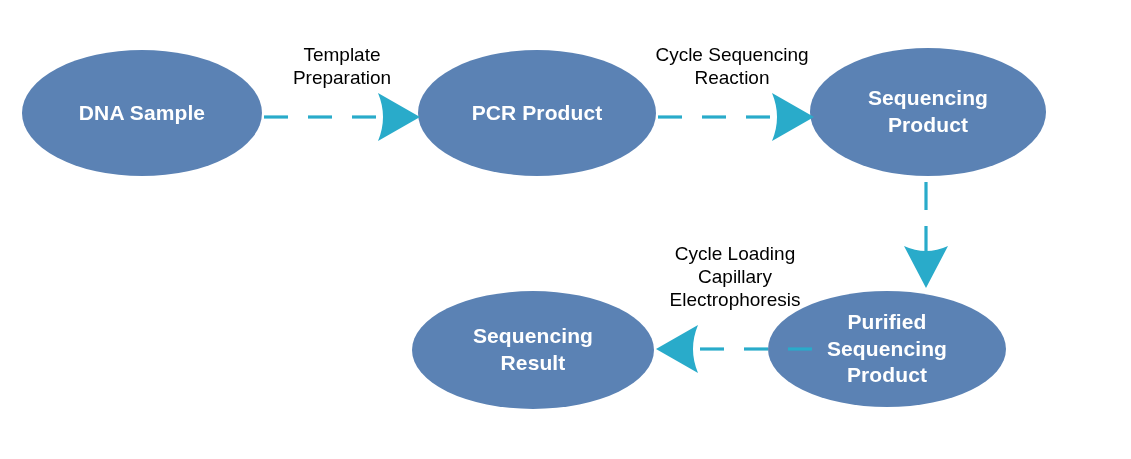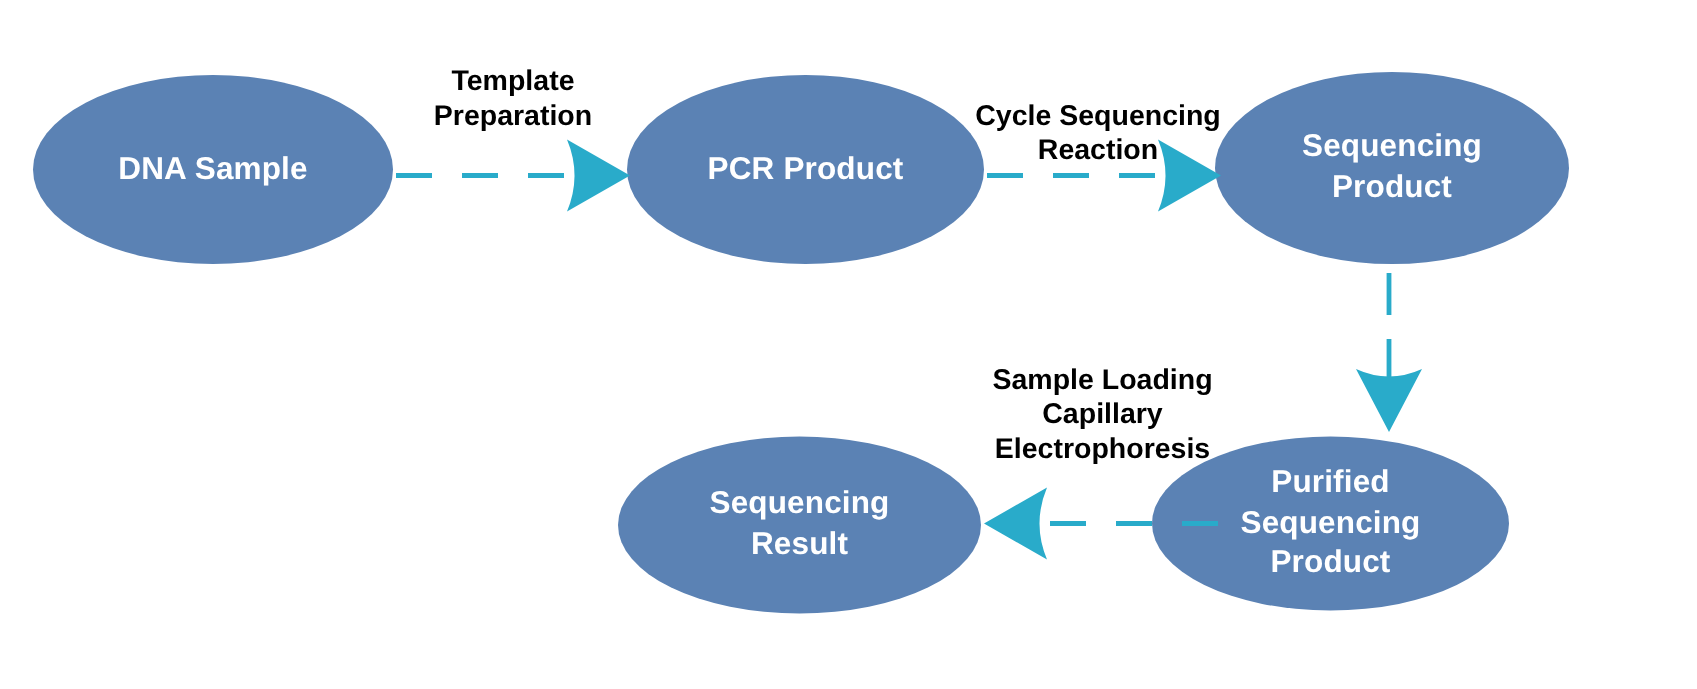--- a/index.html
+++ b/index.html
@@ -33,21 +33,21 @@
     box-sizing: border-box;
   }
   .node span {
     display: block;
     padding: 0 14px;
     white-space: pre-line;
   }
   .edge-label {
     position: absolute;
     color: #000000;
-    font-weight: bold;
+    font-weight: normal;
     font-size: 19px;
     line-height: 1.22;
     text-align: center;
     white-space: pre-line;
   }
   .conn {
     position: absolute;
     overflow: visible;
   }
   .conn line {
@@ -90,37 +90,37 @@
   <div class="edge-label" style="left:266px; top:43px; width:152px;">Template
 Preparation</div>
 
   <svg class="conn" style="left:262px; top:97px; width:166px; height:46px;" viewBox="0 0 166 46">
     <line x1="2" y1="20" x2="26" y2="20"></line>
     <line x1="46" y1="20" x2="70" y2="20"></line>
     <line x1="90" y1="20" x2="114" y2="20"></line>
     <path class="head" d="M 158 20 L 116 44 Q 126 20 116 -4 Z"></path>
   </svg>
 
-  <div class="edge-label" style="left:628px; top:43px; width:208px;margin-top:23px;">Cycle Sequencing
+  <div class="edge-label" style="left:628px; top:43px; width:208px;">Cycle Sequencing
 Reaction</div>
 
   <svg class="conn" style="left:656px; top:97px; width:166px; height:46px;" viewBox="0 0 166 46">
     <line x1="2" y1="20" x2="26" y2="20"></line>
     <line x1="46" y1="20" x2="70" y2="20"></line>
     <line x1="90" y1="20" x2="114" y2="20"></line>
     <path class="head" d="M 158 20 L 116 44 Q 126 20 116 -4 Z"></path>
   </svg>
 
   <svg class="conn" style="left:903px; top:178px; width:46px; height:114px;" viewBox="0 0 46 114">
     <line x1="23" y1="4" x2="23" y2="32"></line>
     <line x1="23" y1="48" x2="23" y2="76"></line>
     <path class="head" d="M 23 110 L 1 68 Q 23 78 45 68 Z"></path>
   </svg>
 
-  <div class="edge-label" style="left:637px; top:242px; width:196px;">Sample Loading
+  <div class="edge-label" style="left:637px; top:242px; width:196px;">Cycle Loading
 Capillary
 Electrophoresis</div>
 
   <svg class="conn" style="left:648px; top:326px; width:166px; height:46px;" viewBox="0 0 166 46">
     <line x1="52" y1="23" x2="76" y2="23"></line>
     <line x1="96" y1="23" x2="120" y2="23"></line>
     <line x1="140" y1="23" x2="164" y2="23"></line>
     <path class="head" d="M 8 23 L 50 -1 Q 40 23 50 47 Z"></path>
   </svg>
 

